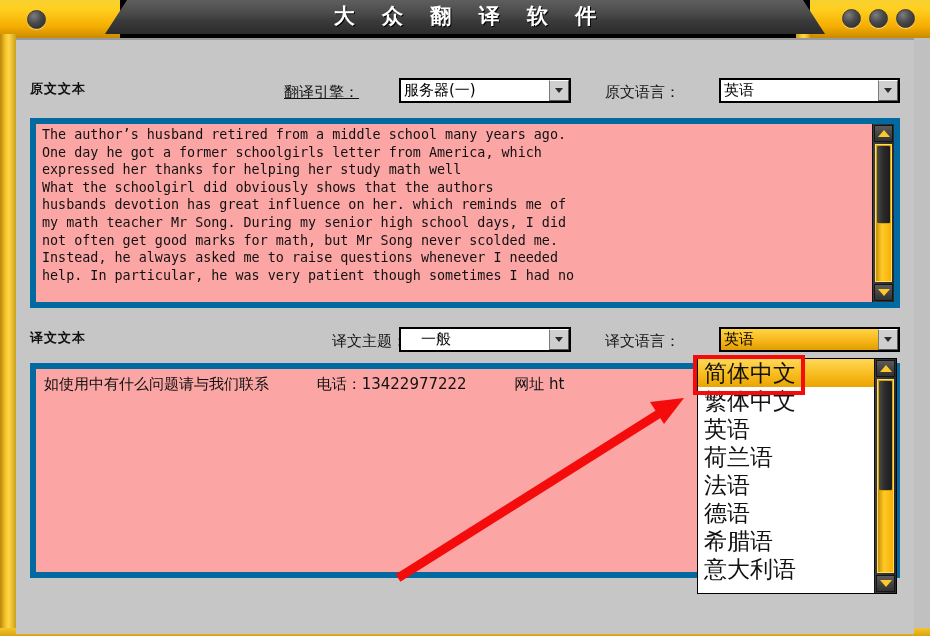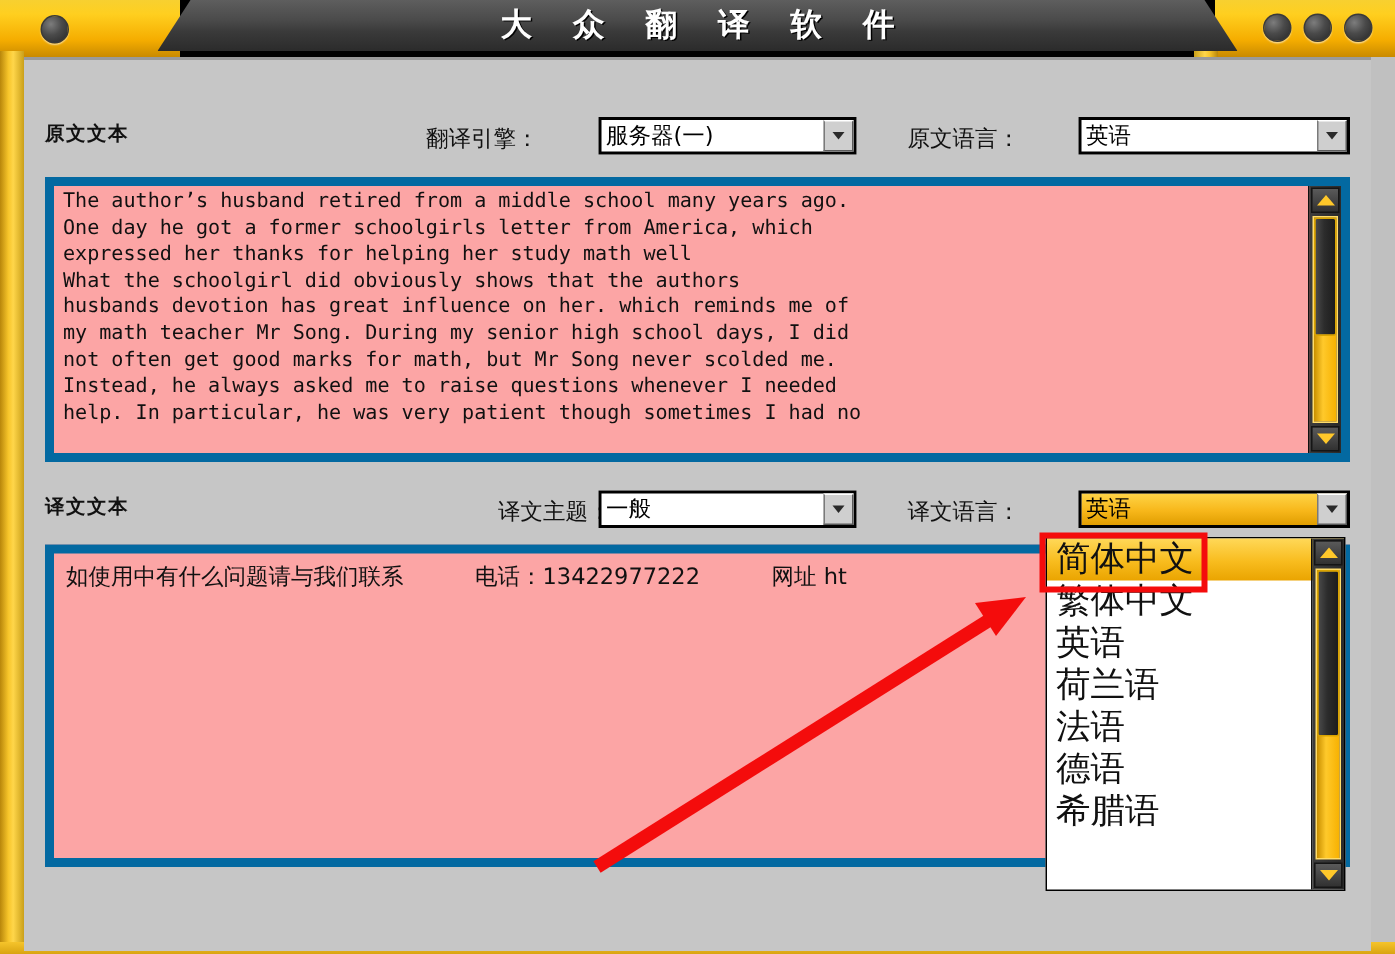--- a/index.html
+++ b/index.html
@@ -174,21 +174,21 @@
   </div>
 
   <div class="frame-left"></div>
   <div class="frame-right"></div>
   <div class="frame-bottom"></div>
 
   <div class="panel">
 
     <div class="sec-label" style="left:14px;top:40px;">原文文本</div>
 
-    <div class="fld-label" style="left:268px;top:43px;">翻译引擎：</div>
+    <div class="fld-label" style="left:268px;top:43px;text-decoration:underline;">翻译引擎：</div>
 
     <div class="combo" style="left:383px;top:38px;width:172px;">
       <span class="cval">服务器(一)</span>
       <span class="cbtn">
           <i></i>
         </span>
     </div>
 
     <div class="fld-label" style="left:589px;top:43px;">原文语言：</div>
 
@@ -219,21 +219,21 @@
         <div class="sb-btn sb-dn">
             <span class="ar-d"></span>
           </div>
       </div>
     </div>
 
     <div class="sec-label" style="left:14px;top:289px;">译文文本</div>
 
     <div class="fld-label" style="left:268px;top:292px;margin-left:48px;">译文主题：</div>
 
-    <div class="combo" style="left:383px;top:287px;width:172px;">
+    <div class="combo" style="left:383px;top:287px;width:172px;padding-left:17px;">
       <span class="cval">一般</span>
       <span class="cbtn">
           <i></i>
         </span>
     </div>
 
     <div class="fld-label" style="left:589px;top:292px;">译文语言：</div>
 
     <div class="combo hot" style="left:703px;top:287px;width:181px;">
       <span class="cval">英语</span>
@@ -272,20 +272,21 @@
           <span class="ar-d"></span>
         </div>
     </div>
   <div class="dd-item sel">简体中文</div>
       <div class="dd-item">繁体中文</div>
       <div class="dd-item">英语</div>
       <div class="dd-item">荷兰语</div>
       <div class="dd-item">法语</div>
       <div class="dd-item">德语</div>
       <div class="dd-item">希腊语</div>
+      <div class="dd-item">意大利语</div>
     </div>
 
   <div class="anno-box" style="left:693px;top:355px;width:112px;height:40px;"></div>
 
   <svg class="anno-arrow" viewBox="0 0 930 636">
     <line x1="398" y1="578" x2="668" y2="408" stroke="#f40c0c" stroke-width="9" stroke-linecap="butt"></line>
     <polygon points="684,398 650,402 664,424" fill="#f40c0c"></polygon>
   </svg>
 
 </div>

